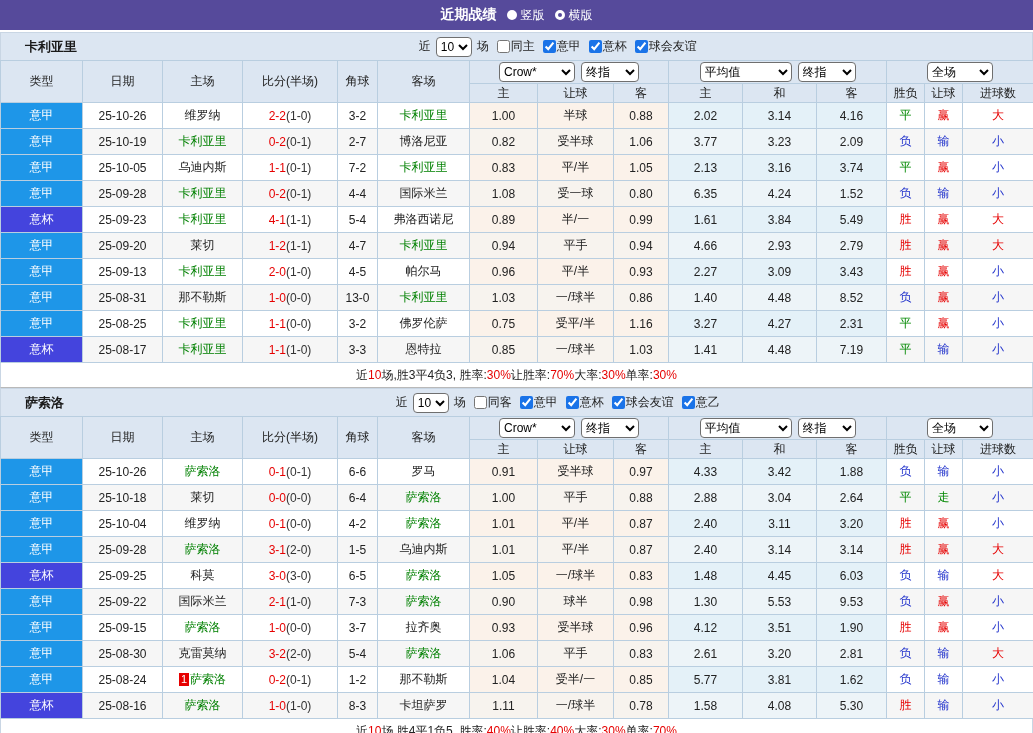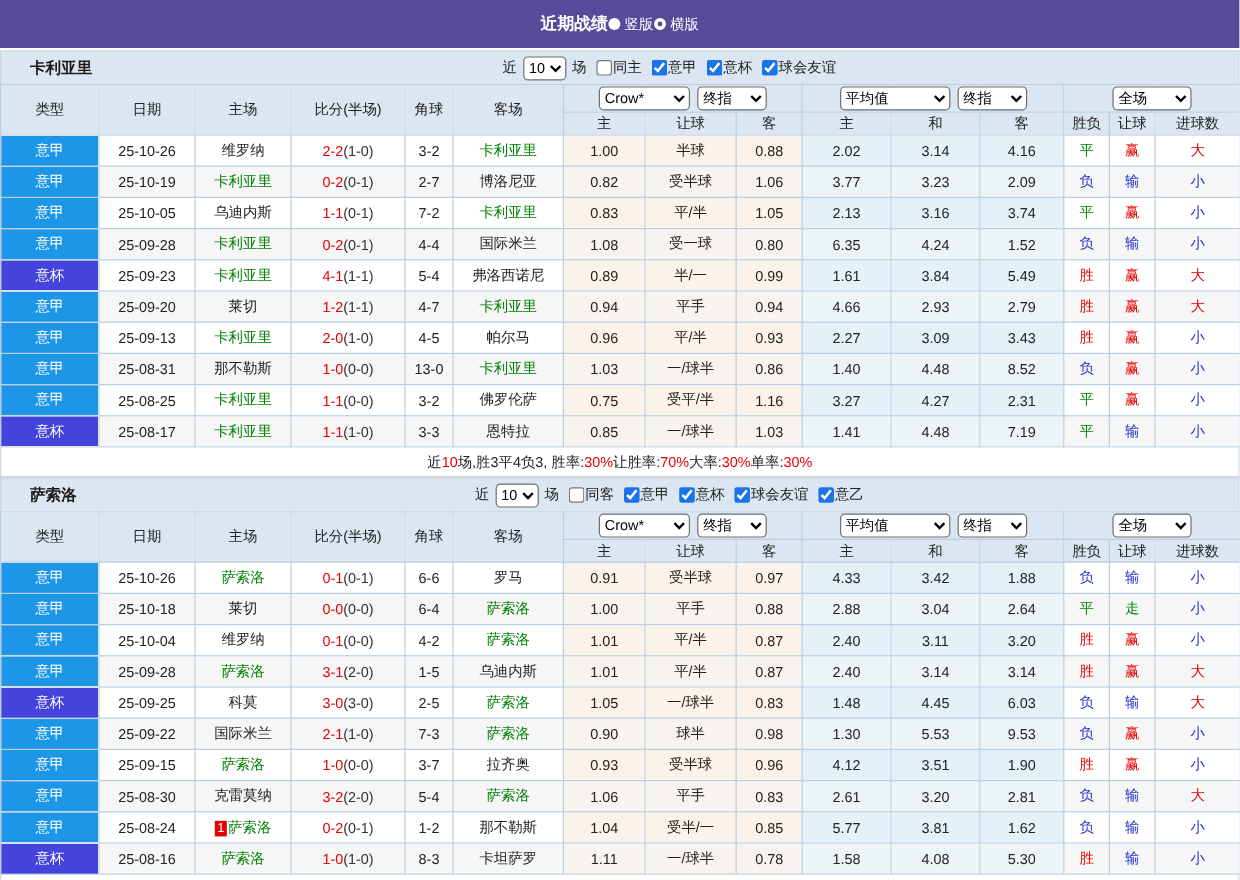--- a/index.html
+++ b/index.html
@@ -1,20 +1,20 @@
 <!DOCTYPE html>
 <html><head>
 <meta charset="utf-8">
 <style>
   html,body{margin:0;padding:0;background:#fff;}
   body{font-family:"Liberation Sans","DejaVu Sans",sans-serif;color:#222;}
   .page{width:1033px;}
 
   
-  .topbar{height:40px;background:#564A9B;display:flex;align-items:center;justify-content:center;margin-bottom:2px;}
+  .topbar{height:30px;background:#564A9B;display:flex;align-items:center;justify-content:center;gap:10px;margin-bottom:2px;}
   .topbar-title{color:#fff;font-weight:bold;font-size:14px;}
   .radio-opt{display:flex;align-items:center;gap:4px;color:#fff;font-size:12px;cursor:pointer;}
   .radio{width:10px;height:10px;border-radius:50%;display:inline-block;box-sizing:border-box;}
   .radio.filled{background:#fff;}
   .radio.ring{border:3px solid #fff;background:transparent;}
 
   
   .section-header{height:27px;background:#DCE6F2;position:relative;display:flex;align-items:center;border:1px solid #C9D6E4;border-bottom:none;}
   .team-name{margin-left:24px;font-weight:bold;font-size:13px;color:#1a1a1a;}
   .filters{position:absolute;left:54%;transform:translateX(-50%);display:flex;align-items:center;gap:2px;font-size:12px;white-space:nowrap;}
@@ -492,21 +492,21 @@
             <td class="c-avg">3.14</td>
             <td class="plain col-red">胜</td>
             <td class="plain col-red">赢</td>
             <td class="plain col-red">大</td>
           </tr>
           <tr>
             <td class="type cup">意杯</td>
             <td class="plain">25-09-25</td>
             <td class="plain"><span>科莫</span></td>
             <td class="plain"><span class="sc">3-0</span><span class="hf">(3-0)</span></td>
-            <td class="plain">2-5</td>
+            <td class="plain">6-5</td>
             <td class="plain"><span class="focus">萨索洛</span></td>
             <td class="c-odds">1.05</td>
             <td class="c-odds">一/球半</td>
             <td class="c-odds">0.83</td>
             <td class="c-avg">1.48</td>
             <td class="c-avg">4.45</td>
             <td class="c-avg">6.03</td>
             <td class="plain col-blue">负</td>
             <td class="plain col-blue">输</td>
             <td class="plain col-red">大</td>

